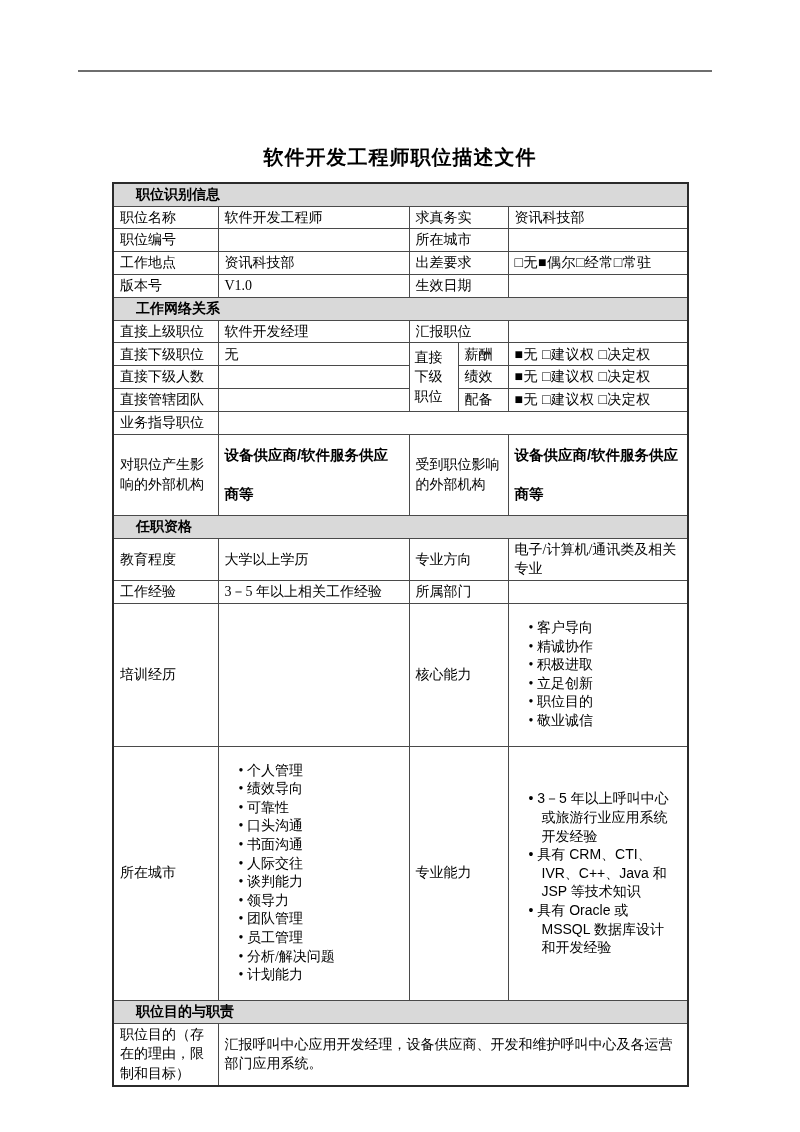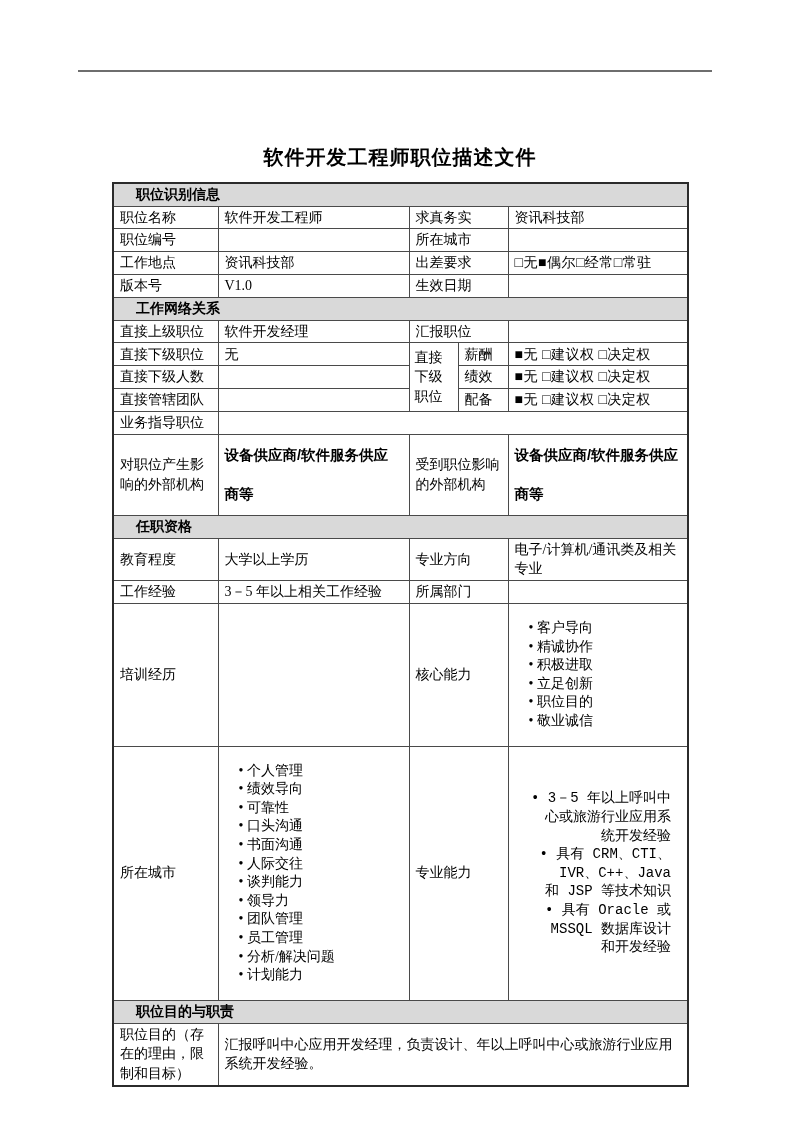--- a/index.html
+++ b/index.html
@@ -15,21 +15,21 @@
   td.sec{background:#d9d9d9;font-weight:bold;font-family:"Liberation Sans","DejaVu Sans",sans-serif;
          padding-left:22px;}
   tr.h23{height:23px} tr.h22{height:22px} tr.h78{height:78px} tr.h42{height:42px}
   tr.h108{height:108px} tr.h225{height:225px} tr.h63{height:44px}
   td.vendor{font-family:"Liberation Sans","DejaVu Sans",sans-serif;font-weight:bold;
             line-height:2.7;font-size:14.5px;margin-top:14px;}
   td.bullets{vertical-align:middle;padding:3px 4px 3px 8px;}
   td.bullets ul{margin:12px;padding:0;list-style:none;}
   td.bullets li{padding-left:13px;text-indent:-13px;line-height:18.6px;}
   td.bullets li::before{content:"\2022\00A0";}
-  td.latin{font-family:Liberation Mono, monospace;text-align:right;}
+  td.latin{font-family:Liberation Sans, sans-serif;}
   td.chk{letter-spacing:0.5px;}
 </style>
 </head>
 <body>
 
 <div class="page">
   <div class="header-rule"></div>
   <h1 class="doc-title">软件开发工程师职位描述文件</h1>
 
   <table class="doc">
@@ -165,18 +165,18 @@
               <li>具有 Oracle 或 MSSQL 数据库设计和开发经验</li>
             </ul>
         </td>
       </tr>
 
       <tr class="h23">
           <td class="sec" colspan="5">职位目的与职责</td>
         </tr>
       <tr class="h63">
         <td>职位目的（存在的理由，限制和目标）</td>
-        <td colspan="4">汇报呼叫中心应用开发经理，负责设计、年以上呼叫中心或旅游行业应用系统开发经验。</td>
+        <td colspan="4">汇报呼叫中心应用开发经理，设备供应商、开发和维护呼叫中心及各运营部门应用系统。</td>
       </tr>
 
     </tbody>
   </table>
 </div>
 
 </body></html>

